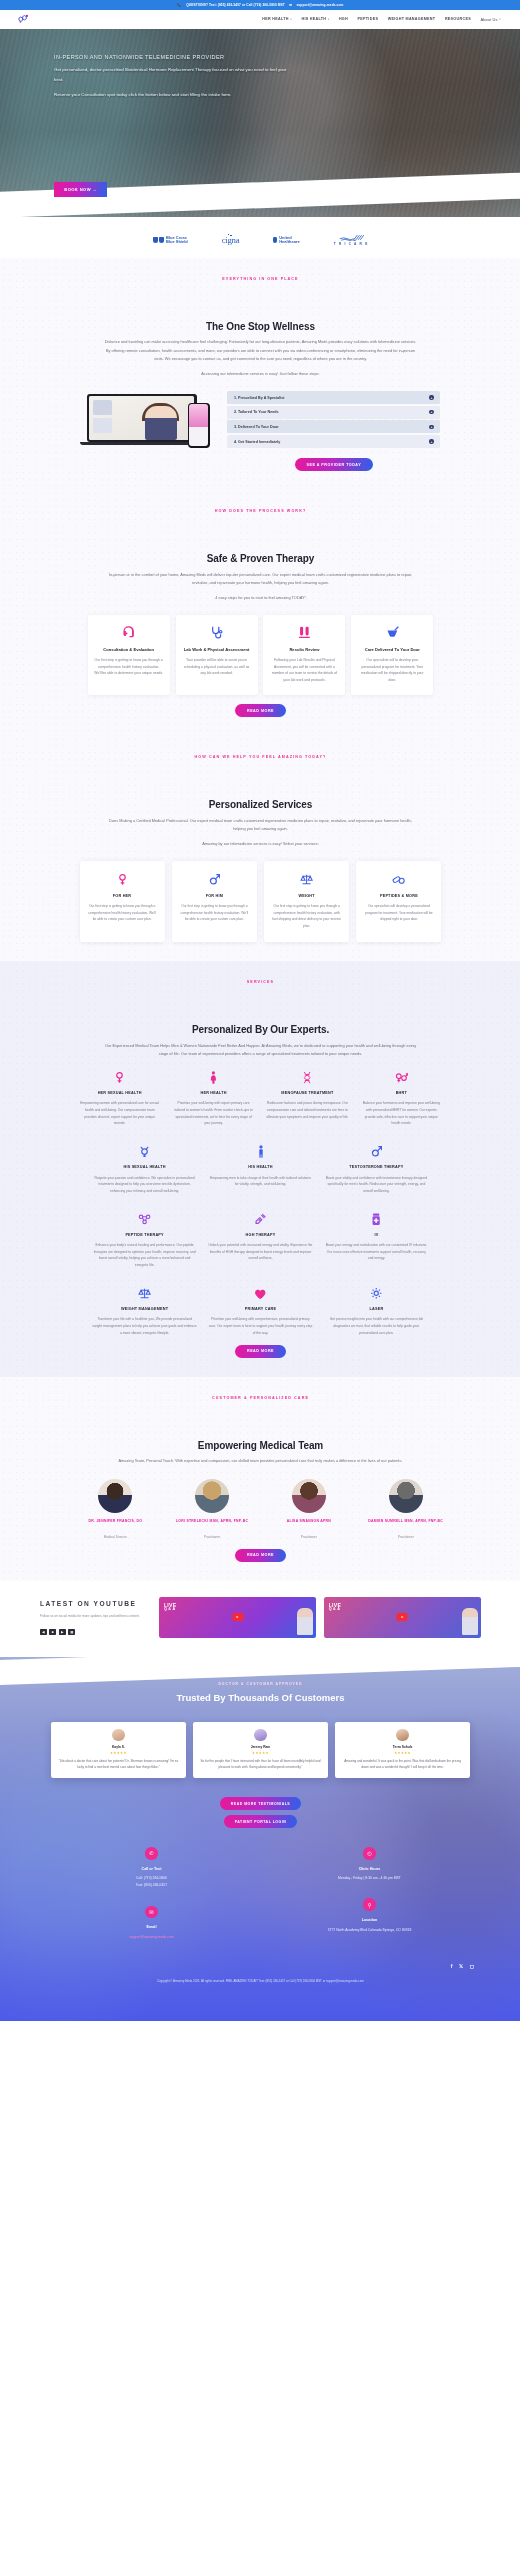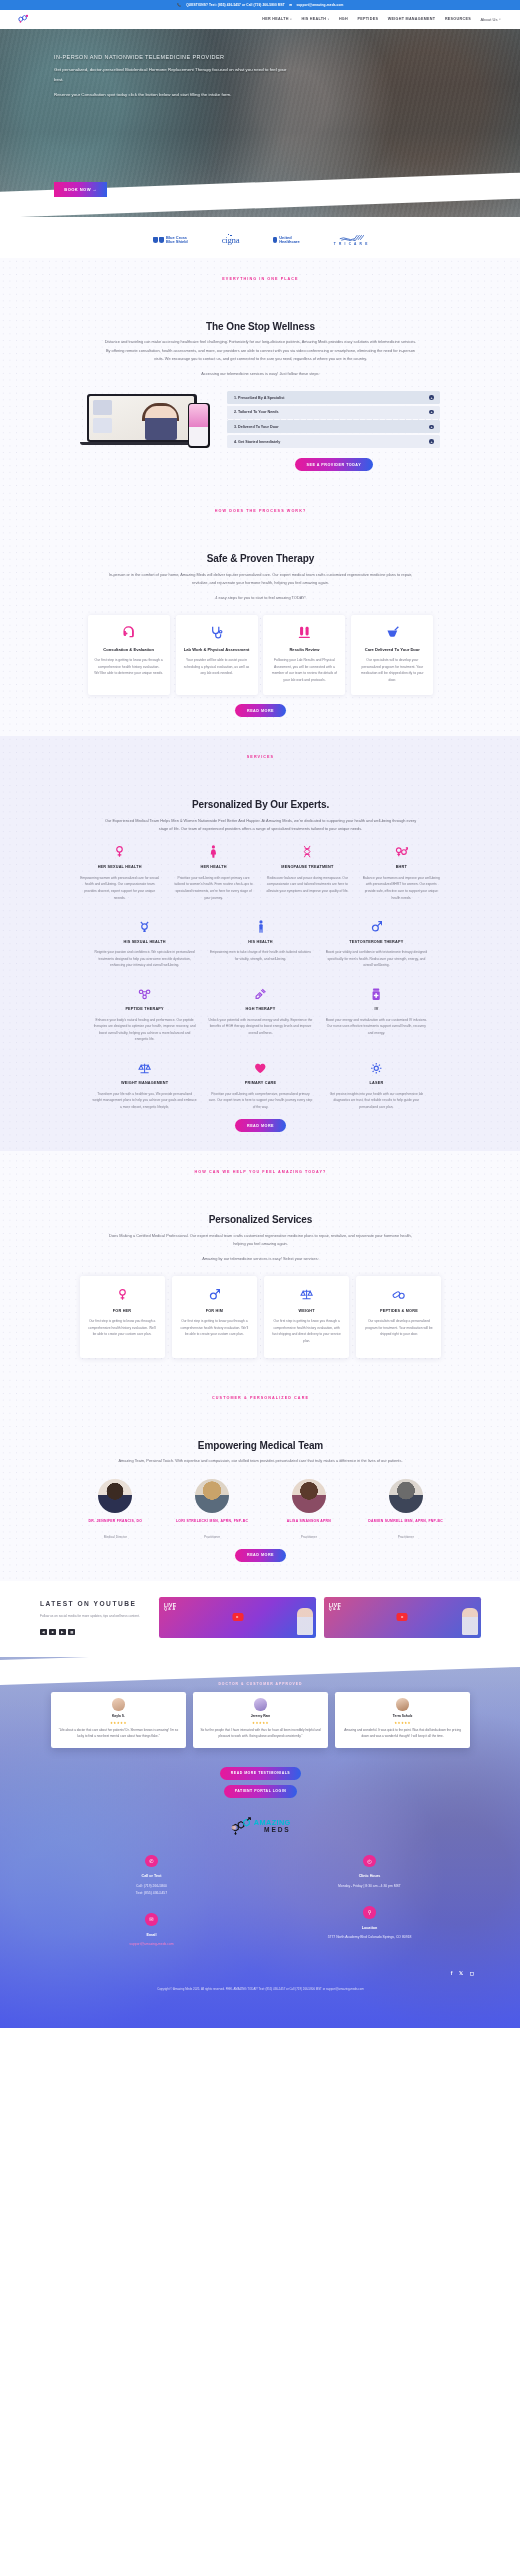--- a/index.html
+++ b/index.html
@@ -355,178 +355,20 @@
               <path d="M15 8L21 2l1.6 1.6L17 9z"></path>
             </svg>
           </div>
         <h4>Care Delivered To Your Door</h4>
         <p>Our specialists will to develop your personalized program for treatment. Your medication will be shipped directly to your door.</p>
         </div>
     </div>
     <div class="center"><button class="pill">READ MORE</button></div>
   </div>
 
-  <div class="sec lav">
-    <div class="kicker">SERVICES</div>
-    <div class="h2">Personalized By Our Experts.</div>
-    <div class="lead">Our Experienced Medical Team Helps Men &amp; Women Nationwide Feel Better And Happier. At Amazing Meds, we're dedicated to supporting your health and well-being through every stage of life. Our team of experienced providers offers a range of specialized treatments tailored to your unique needs.</div>
-
-    <div class="grid4">
-      <div class="gitem">
-        <div class="gi">
-            <svg width="11" height="13.2" viewBox="0 0 24 28" fill="none" stroke="#ec2a92" stroke-width="2.6">
-              <circle cx="12" cy="9" r="6"></circle>
-              <path d="M12 15v10M8 21h8"></path>
-            </svg>
-          </div>
-        <h5>HER SEXUAL HEALTH</h5>
-        <p>Empowering women with personalized care for sexual health and well-being. Our compassionate team provides discreet, expert support for your unique neeeds.</p>
-        </div>
-      <div class="gitem">
-        <div class="gi">
-            <svg width="8.8" height="13.2" viewBox="0 0 18 28" fill="#ec2a92">
-              <circle cx="9" cy="4" r="3.4"></circle>
-              <path d="M9 9c-3 0-4.6 2.2-5 5.6L3.4 20h3L7 27h4l.6-7h3L14 14.6C13.6 11.2 12 9 9 9z"></path>
-            </svg>
-          </div>
-        <h5>HER HEALTH</h5>
-        <p>Prioritize your well-being with expert primary care tailored to women's health. From routine check-ups to specialized treatments, we're here for every stage of your journey.</p>
-        </div>
-      <div class="gitem">
-        <div class="gi">
-            <svg width="10.3" height="13.2" viewBox="0 0 20 28" fill="none" stroke="#ec2a92" stroke-width="2">
-              <path d="M4 2c0 6 12 8 12 12S4 20 4 26"></path>
-              <path d="M16 2c0 6-12 8-12 12s12 6 12 12"></path>
-              <path d="M5 8h10M5 20h10"></path>
-            </svg>
-          </div>
-        <h5>MENOPAUSE TREATMENT</h5>
-        <p>Rediscover balance and peace during menopause. Our compassionate care and tailored treatments are here to alleviate your symptoms and improve your quality of life.</p>
-        </div>
-      <div class="gitem">
-        <div class="gi">
-            <svg width="13.2" height="13.2" viewBox="0 0 28 26" fill="none" stroke="#ec2a92" stroke-width="2.4">
-              <circle cx="8" cy="10" r="5"></circle>
-              <path d="M8 15v8M5 19h6"></path>
-              <circle cx="19" cy="14" r="5"></circle>
-              <path d="M23 10l5-5M23 5h5v5"></path>
-            </svg>
-          </div>
-        <h5>BHRT</h5>
-        <p>Balance your hormones and improve your well-being with personalized BHRT for women. Our experts provide safe, effective care to support your unique health needs.</p>
-        </div>
-    </div>
-
-    <div class="grid3">
-      <div class="gitem">
-        <div class="gi">
-            <svg width="11" height="13.2" viewBox="0 0 24 28" fill="none" stroke="#3f5fe8" stroke-width="2.6">
-              <circle cx="12" cy="14" r="6"></circle>
-              <path d="M12 20v6M9 24h6M8 8L4 4M16 8l4-4"></path>
-            </svg>
-          </div>
-        <h5>HIS SEXUAL HEALTH</h5>
-        <p>Reignite your passion and confidence. We specialize in personalized treatments designed to help you overcome erectile dysfunction, enhancing your intimacy and overall well-being.</p>
-        </div>
-      <div class="gitem">
-        <div class="gi">
-            <svg width="8" height="13.2" viewBox="0 0 16 28" fill="#3f5fe8">
-              <circle cx="8" cy="4" r="3.4"></circle>
-              <rect x="4.4" y="9" width="7.2" height="11" rx="2"></rect>
-              <rect x="4.6" y="19" width="2.6" height="8" rx="1.2"></rect>
-              <rect x="8.8" y="19" width="2.6" height="8" rx="1.2"></rect>
-            </svg>
-          </div>
-        <h5>HIS HEALTH</h5>
-        <p>Empowering men to take charge of their health with tailored solutions for vitality, strength, and well-being.</p>
-        </div>
-      <div class="gitem">
-        <div class="gi">
-            <svg width="11.7" height="13.2" viewBox="0 0 24 26" fill="none" stroke="#3f5fe8" stroke-width="2.6">
-              <circle cx="9" cy="16" r="6"></circle>
-              <path d="M14 11l8-8M15 3h7v7"></path>
-            </svg>
-          </div>
-        <h5>TESTOSTERONE THERAPY</h5>
-        <p>Boost your vitality and confidence with testosterone therapy designed specifically for men's health. Rediscover your strength, energy, and overall well-being.</p>
-        </div>
-    </div>
-
-    <div class="grid3">
-      <div class="gitem">
-        <div class="gi">
-            <svg width="13.2" height="11.7" viewBox="0 0 26 22" fill="none" stroke="#9b4ae0" stroke-width="2.2">
-              <circle cx="6" cy="7" r="3.4"></circle>
-              <circle cx="20" cy="7" r="3.4"></circle>
-              <circle cx="13" cy="17" r="3.4"></circle>
-              <path d="M9 8.5l2.2 6M17 8.5l-2.2 6M9.4 7h7.2"></path>
-            </svg>
-          </div>
-        <h5>PEPTIDE THERAPY</h5>
-        <p>Enhance your body's natural healing and performance. Our peptide therapies are designed to optimize your health, improve recovery, and boost overall vitality, helping you achieve a more balanced and energetic life.</p>
-        </div>
-      <div class="gitem">
-        <div class="gi">
-            <svg width="12.5" height="12.5" viewBox="0 0 24 24" fill="none" stroke="#9b4ae0" stroke-width="2.2">
-              <path d="M14 4l6 6M16 2l6 6M11 9l4 4-7 7H4v-4z"></path>
-              <path d="M12 12l-3 3"></path>
-            </svg>
-          </div>
-        <h5>HGH THERAPY</h5>
-        <p>Unlock your potential with increased energy and vitality. Experience the benefits of HGH therapy designed to boost energy levels and improve overall wellness.</p>
-        </div>
-      <div class="gitem">
-        <div class="gi">
-            <svg width="10.3" height="12.5" viewBox="0 0 20 24" fill="#9b4ae0">
-              <rect x="4" y="1" width="12" height="4" rx="1.2"></rect>
-              <rect x="3" y="6" width="14" height="17" rx="2.4"></rect>
-              <rect x="8.6" y="10" width="2.8" height="9" fill="#fff"></rect>
-              <rect x="5.6" y="13" width="8.8" height="2.8" fill="#fff"></rect>
-            </svg>
-          </div>
-        <h5>IV</h5>
-        <p>Boost your energy and revitalization with our customized IV infusions. Our nurse uses effective treatments support overall health, recovery and energy.</p>
-        </div>
-    </div>
-
-    <div class="grid3">
-      <div class="gitem">
-        <div class="gi">
-            <svg width="13.2" height="12.5" viewBox="0 0 26 24" fill="none" stroke="#3f5fe8" stroke-width="2">
-              <path d="M13 3v18M5 21h16M6 6h14"></path>
-              <path d="M6 6L2 14h8zM20 6l-4 8h8z"></path>
-            </svg>
-          </div>
-        <h5>WEIGHT MANAGEMENT</h5>
-        <p>Transform your life with a healthier you. We provide personalized weight management plans to help you achieve your goals and embrace a more vibrant, energetic lifestyle.</p>
-        </div>
-      <div class="gitem">
-        <div class="gi">
-            <svg width="12.5" height="11.7" viewBox="0 0 24 22" fill="#ec2a92">
-              <path d="M12 21S2 14.5 2 8.2A5.4 5.4 0 0112 5.6 5.4 5.4 0 0122 8.2C22 14.5 12 21 12 21z"></path>
-            </svg>
-          </div>
-        <h5>PRIMARY CARE</h5>
-        <p>Prioritize your well-being with comprehensive, personalized primary care. Our expert team is here to support your health journey every step of the way.</p>
-        </div>
-      <div class="gitem">
-        <div class="gi">
-            <svg width="12.5" height="12.5" viewBox="0 0 24 24" fill="none" stroke="#3f5fe8" stroke-width="2.2">
-              <circle cx="12" cy="12" r="4"></circle>
-              <path d="M12 2v3M12 19v3M2 12h3M19 12h3M5 5l2 2M17 17l2 2M19 5l-2 2M7 17l-2 2"></path>
-            </svg>
-          </div>
-        <h5>LASER</h5>
-        <p>Get precise insights into your health with our comprehensive lab diagnostics we trust, that reliable results to help guide your personalized care plan.</p>
-        </div>
-    </div>
-
-    <div class="center"><button class="pill">READ MORE</button></div>
-  </div>
-
   <div class="sec dots">
     <div class="kicker">HOW CAN WE HELP YOU FEEL AMAZING TODAY?</div>
     <div class="h2">Personalized Services</div>
     <div class="lead">Does Making a Certified Medical Professional. Our expert medical team crafts customized regenerative medicine plans to repair, revitalize, and rejuvenate your hormone health, helping you feel amazing again.</div>
     <div class="lead small">Amazing by our telemedicine services is easy! Select your services:</div>
     <div class="pcards">
       <div class="pcard">
         <div class="pi">
             <svg width="11" height="13.2" viewBox="0 0 24 28" fill="none" stroke="#ec2a92" stroke-width="2.6">
               <circle cx="12" cy="9" r="6"></circle>
@@ -562,20 +404,178 @@
               <rect x="2" y="9" width="14" height="7.5" rx="3.7" transform="rotate(-32 9 13)"></rect>
               <circle cx="19" cy="15" r="5"></circle>
             </svg>
           </div>
         <h5>PEPTIDES &amp; MORE</h5>
         <p>Our specialists will develop a personalized program for treatment. Your medication will be shipped right to your door.</p>
         </div>
     </div>
   </div>
 
+  <div class="sec lav">
+    <div class="kicker">SERVICES</div>
+    <div class="h2">Personalized By Our Experts.</div>
+    <div class="lead">Our Experienced Medical Team Helps Men &amp; Women Nationwide Feel Better And Happier. At Amazing Meds, we're dedicated to supporting your health and well-being through every stage of life. Our team of experienced providers offers a range of specialized treatments tailored to your unique needs.</div>
+
+    <div class="grid4">
+      <div class="gitem">
+        <div class="gi">
+            <svg width="11" height="13.2" viewBox="0 0 24 28" fill="none" stroke="#ec2a92" stroke-width="2.6">
+              <circle cx="12" cy="9" r="6"></circle>
+              <path d="M12 15v10M8 21h8"></path>
+            </svg>
+          </div>
+        <h5>HER SEXUAL HEALTH</h5>
+        <p>Empowering women with personalized care for sexual health and well-being. Our compassionate team provides discreet, expert support for your unique neeeds.</p>
+        </div>
+      <div class="gitem">
+        <div class="gi">
+            <svg width="8.8" height="13.2" viewBox="0 0 18 28" fill="#ec2a92">
+              <circle cx="9" cy="4" r="3.4"></circle>
+              <path d="M9 9c-3 0-4.6 2.2-5 5.6L3.4 20h3L7 27h4l.6-7h3L14 14.6C13.6 11.2 12 9 9 9z"></path>
+            </svg>
+          </div>
+        <h5>HER HEALTH</h5>
+        <p>Prioritize your well-being with expert primary care tailored to women's health. From routine check-ups to specialized treatments, we're here for every stage of your journey.</p>
+        </div>
+      <div class="gitem">
+        <div class="gi">
+            <svg width="10.3" height="13.2" viewBox="0 0 20 28" fill="none" stroke="#ec2a92" stroke-width="2">
+              <path d="M4 2c0 6 12 8 12 12S4 20 4 26"></path>
+              <path d="M16 2c0 6-12 8-12 12s12 6 12 12"></path>
+              <path d="M5 8h10M5 20h10"></path>
+            </svg>
+          </div>
+        <h5>MENOPAUSE TREATMENT</h5>
+        <p>Rediscover balance and peace during menopause. Our compassionate care and tailored treatments are here to alleviate your symptoms and improve your quality of life.</p>
+        </div>
+      <div class="gitem">
+        <div class="gi">
+            <svg width="13.2" height="13.2" viewBox="0 0 28 26" fill="none" stroke="#ec2a92" stroke-width="2.4">
+              <circle cx="8" cy="10" r="5"></circle>
+              <path d="M8 15v8M5 19h6"></path>
+              <circle cx="19" cy="14" r="5"></circle>
+              <path d="M23 10l5-5M23 5h5v5"></path>
+            </svg>
+          </div>
+        <h5>BHRT</h5>
+        <p>Balance your hormones and improve your well-being with personalized BHRT for women. Our experts provide safe, effective care to support your unique health needs.</p>
+        </div>
+    </div>
+
+    <div class="grid3">
+      <div class="gitem">
+        <div class="gi">
+            <svg width="11" height="13.2" viewBox="0 0 24 28" fill="none" stroke="#3f5fe8" stroke-width="2.6">
+              <circle cx="12" cy="14" r="6"></circle>
+              <path d="M12 20v6M9 24h6M8 8L4 4M16 8l4-4"></path>
+            </svg>
+          </div>
+        <h5>HIS SEXUAL HEALTH</h5>
+        <p>Reignite your passion and confidence. We specialize in personalized treatments designed to help you overcome erectile dysfunction, enhancing your intimacy and overall well-being.</p>
+        </div>
+      <div class="gitem">
+        <div class="gi">
+            <svg width="8" height="13.2" viewBox="0 0 16 28" fill="#3f5fe8">
+              <circle cx="8" cy="4" r="3.4"></circle>
+              <rect x="4.4" y="9" width="7.2" height="11" rx="2"></rect>
+              <rect x="4.6" y="19" width="2.6" height="8" rx="1.2"></rect>
+              <rect x="8.8" y="19" width="2.6" height="8" rx="1.2"></rect>
+            </svg>
+          </div>
+        <h5>HIS HEALTH</h5>
+        <p>Empowering men to take charge of their health with tailored solutions for vitality, strength, and well-being.</p>
+        </div>
+      <div class="gitem">
+        <div class="gi">
+            <svg width="11.7" height="13.2" viewBox="0 0 24 26" fill="none" stroke="#3f5fe8" stroke-width="2.6">
+              <circle cx="9" cy="16" r="6"></circle>
+              <path d="M14 11l8-8M15 3h7v7"></path>
+            </svg>
+          </div>
+        <h5>TESTOSTERONE THERAPY</h5>
+        <p>Boost your vitality and confidence with testosterone therapy designed specifically for men's health. Rediscover your strength, energy, and overall well-being.</p>
+        </div>
+    </div>
+
+    <div class="grid3">
+      <div class="gitem">
+        <div class="gi">
+            <svg width="13.2" height="11.7" viewBox="0 0 26 22" fill="none" stroke="#9b4ae0" stroke-width="2.2">
+              <circle cx="6" cy="7" r="3.4"></circle>
+              <circle cx="20" cy="7" r="3.4"></circle>
+              <circle cx="13" cy="17" r="3.4"></circle>
+              <path d="M9 8.5l2.2 6M17 8.5l-2.2 6M9.4 7h7.2"></path>
+            </svg>
+          </div>
+        <h5>PEPTIDE THERAPY</h5>
+        <p>Enhance your body's natural healing and performance. Our peptide therapies are designed to optimize your health, improve recovery, and boost overall vitality, helping you achieve a more balanced and energetic life.</p>
+        </div>
+      <div class="gitem">
+        <div class="gi">
+            <svg width="12.5" height="12.5" viewBox="0 0 24 24" fill="none" stroke="#9b4ae0" stroke-width="2.2">
+              <path d="M14 4l6 6M16 2l6 6M11 9l4 4-7 7H4v-4z"></path>
+              <path d="M12 12l-3 3"></path>
+            </svg>
+          </div>
+        <h5>HGH THERAPY</h5>
+        <p>Unlock your potential with increased energy and vitality. Experience the benefits of HGH therapy designed to boost energy levels and improve overall wellness.</p>
+        </div>
+      <div class="gitem">
+        <div class="gi">
+            <svg width="10.3" height="12.5" viewBox="0 0 20 24" fill="#9b4ae0">
+              <rect x="4" y="1" width="12" height="4" rx="1.2"></rect>
+              <rect x="3" y="6" width="14" height="17" rx="2.4"></rect>
+              <rect x="8.6" y="10" width="2.8" height="9" fill="#fff"></rect>
+              <rect x="5.6" y="13" width="8.8" height="2.8" fill="#fff"></rect>
+            </svg>
+          </div>
+        <h5>IV</h5>
+        <p>Boost your energy and revitalization with our customized IV infusions. Our nurse uses effective treatments support overall health, recovery and energy.</p>
+        </div>
+    </div>
+
+    <div class="grid3">
+      <div class="gitem">
+        <div class="gi">
+            <svg width="13.2" height="12.5" viewBox="0 0 26 24" fill="none" stroke="#3f5fe8" stroke-width="2">
+              <path d="M13 3v18M5 21h16M6 6h14"></path>
+              <path d="M6 6L2 14h8zM20 6l-4 8h8z"></path>
+            </svg>
+          </div>
+        <h5>WEIGHT MANAGEMENT</h5>
+        <p>Transform your life with a healthier you. We provide personalized weight management plans to help you achieve your goals and embrace a more vibrant, energetic lifestyle.</p>
+        </div>
+      <div class="gitem">
+        <div class="gi">
+            <svg width="12.5" height="11.7" viewBox="0 0 24 22" fill="#ec2a92">
+              <path d="M12 21S2 14.5 2 8.2A5.4 5.4 0 0112 5.6 5.4 5.4 0 0122 8.2C22 14.5 12 21 12 21z"></path>
+            </svg>
+          </div>
+        <h5>PRIMARY CARE</h5>
+        <p>Prioritize your well-being with comprehensive, personalized primary care. Our expert team is here to support your health journey every step of the way.</p>
+        </div>
+      <div class="gitem">
+        <div class="gi">
+            <svg width="12.5" height="12.5" viewBox="0 0 24 24" fill="none" stroke="#3f5fe8" stroke-width="2.2">
+              <circle cx="12" cy="12" r="4"></circle>
+              <path d="M12 2v3M12 19v3M2 12h3M19 12h3M5 5l2 2M17 17l2 2M19 5l-2 2M7 17l-2 2"></path>
+            </svg>
+          </div>
+        <h5>LASER</h5>
+        <p>Get precise insights into your health with our comprehensive lab diagnostics we trust, that reliable results to help guide your personalized care plan.</p>
+        </div>
+    </div>
+
+    <div class="center"><button class="pill">READ MORE</button></div>
+  </div>
+
   <div class="sec dots">
     <div class="kicker">CUSTOMER &amp; PERSONALIZED CARE</div>
     <div class="h2">Empowering Medical Team</div>
     <div class="lead">Amazing Team, Personal Touch. With expertise and compassion, our skilled team provides personalized care that truly makes a difference in the lives of our patients.</div>
     <div class="team">
       <div class="tm">
         <div class="ph">
             <i style="background:radial-gradient(circle at 50% 36%,#3b2a22 0 30%,transparent 31%),linear-gradient(180deg,#e9dfd6 0 46%,#2b3050 46%)"></i>
           </div>
         <h6>DR. JENNIFER FRANCIS, DO</h6>
@@ -626,20 +626,21 @@
         </div>
     </div>
   </div>
 
   <div class="testi">
     <div class="testi-bg"></div>
     <div class="testi-tint"></div>
     <div class="testi-top"></div>
     <div class="testi-in">
       <div class="testi-kick">DOCTOR &amp; CUSTOMER APPROVED</div>
+      <div class="testi-h">Trusted By Thousands Of Customers</div>
       <div class="tcards">
         <div class="tcard">
           <div class="av"></div>
           <div class="nm">Kayla S.</div>
           <div class="st">★★★★★</div>
           <div class="qt">"Life about a doctor that care about her patients! Dr. Sherman knows is amazing! I'm so lucky to find a new best mental care about how things flake."</div>
           </div>
         <div class="tcard">
           <div class="av" style="background:linear-gradient(160deg,#d7c7f0,#8e7ac2)"></div>
           <div class="nm">Jeremy Ram</div>
@@ -653,36 +654,20 @@
           <div class="qt">Amazing and wonderful. It was quick to the point. Was that did kinda down the pricing down and was a wonderful thought! I will keep it all the time.</div>
           </div>
       </div>
       <div class="testi-btns">
         <button class="btn-ghost">READ MORE TESTIMONIALS</button>
         <button class="btn-ghost">PATIENT PORTAL LOGIN</button>
       </div>
     </div>
 
     <div class="foot">
-      <div class="foot-logo">
-        <svg width="22" height="19" viewBox="0 0 40 34">
-          <g fill="none" stroke="#111" stroke-width="2">
-              <polygon points="5,16 10,13 15,16 15,22 10,25 5,22"></polygon>
-              <polygon points="15,11 20,8 25,11 25,17 20,20 15,17"></polygon>
-              <polygon points="25,7 30,4 35,7 35,13 30,16 25,13" stroke="#00bcd4"></polygon>
-            </g>
-          <path d="M31 6 L37 1 M33 1 h4 v4" stroke="#111" stroke-width="2" fill="none"></path>
-          <circle cx="7" cy="19" r="4" fill="#f3c6b5" opacity=".8"></circle>
-            <path d="M10 27v5M8 30h4" stroke="#111" stroke-width="1.8"></path>
-          </svg>
-        <div class="fl-text">
-          <span class="a">AMAZING</span>
-          <span class="b">MEDS</span>
-        </div>
-      </div>
       <div class="fcols">
         <div class="fcol">
           <div class="fblock">
             <div class="fico">✆</div>
             <div class="ft">Call or Text</div>
             <div class="fv">Call: (719) 266-5800</div>
             <div class="fv">Text: (855) 436-5457</div>
           </div>
           <div class="fblock">
             <div class="fico">✉</div>

